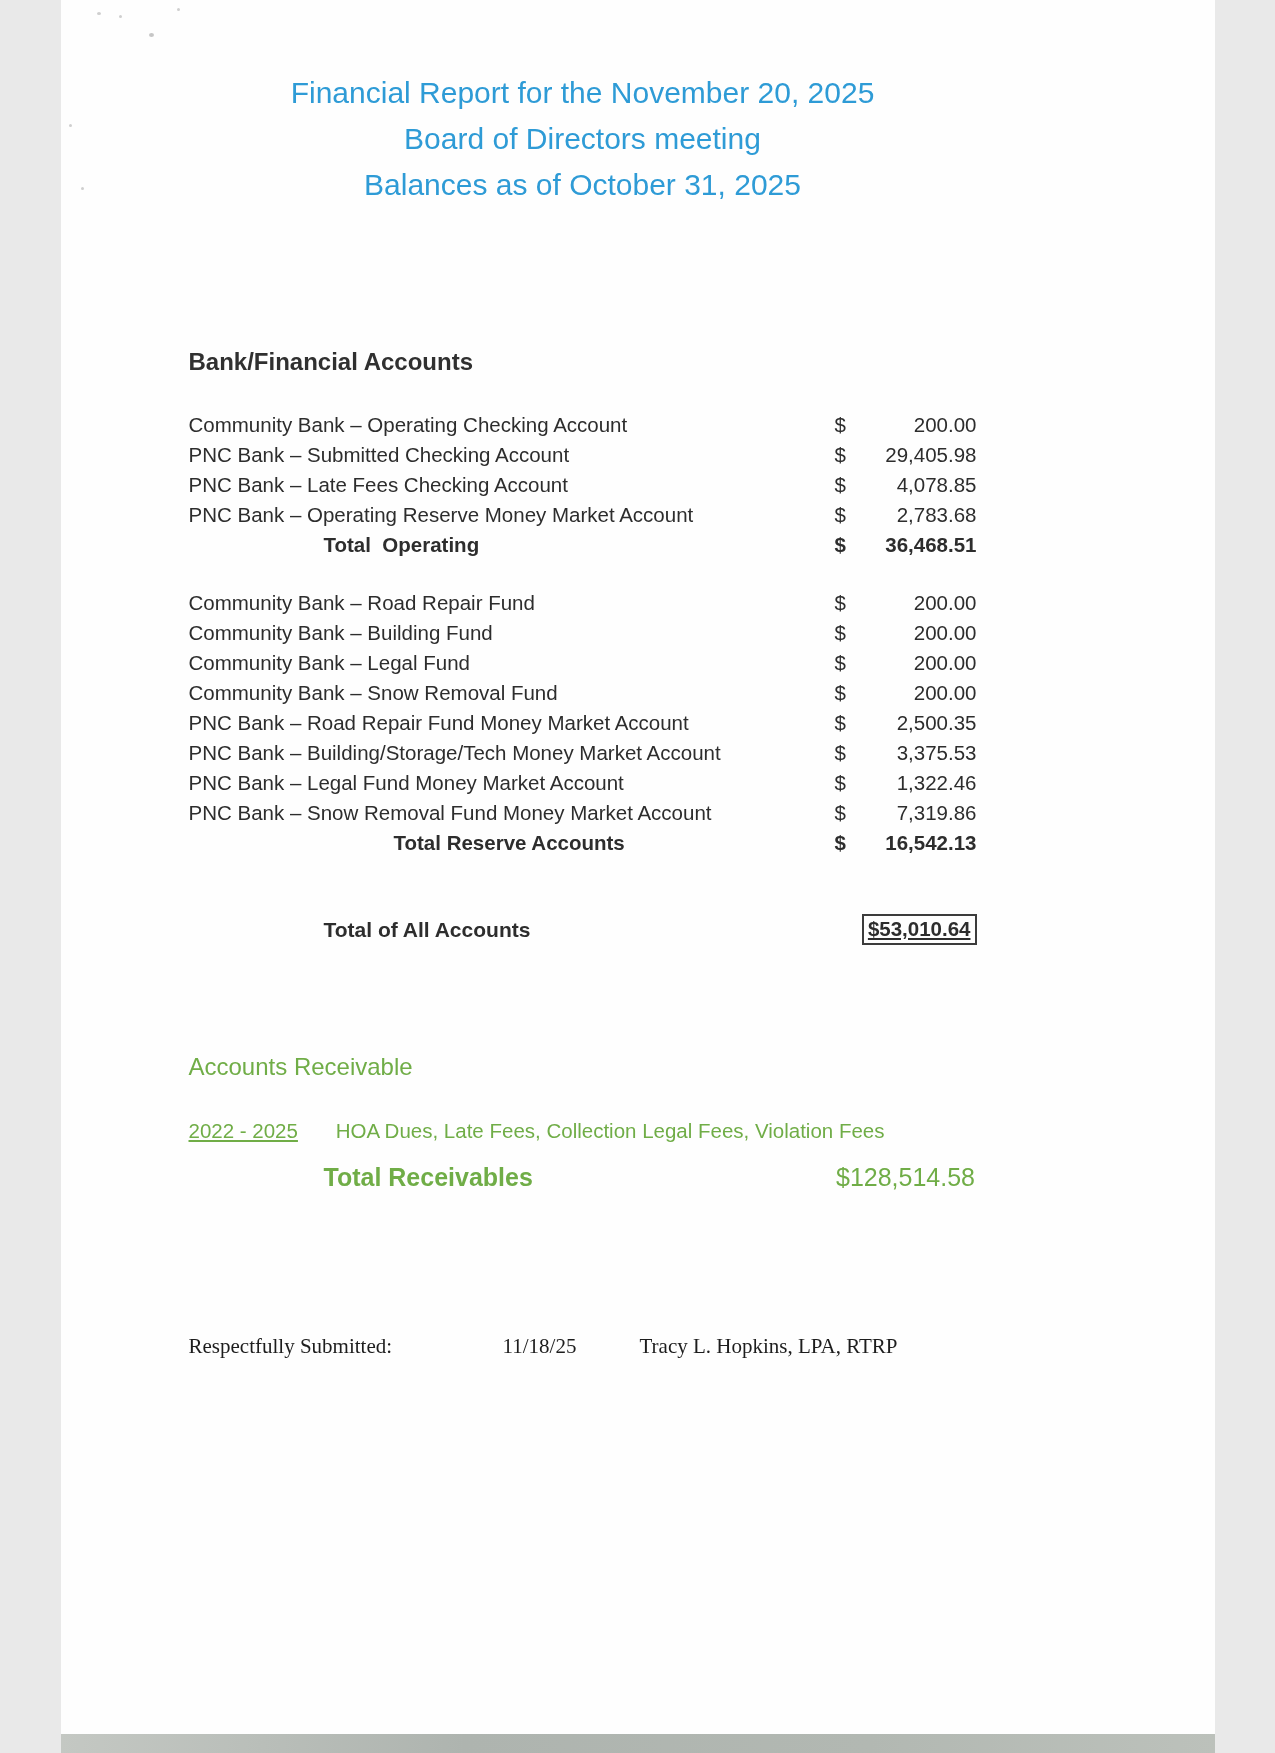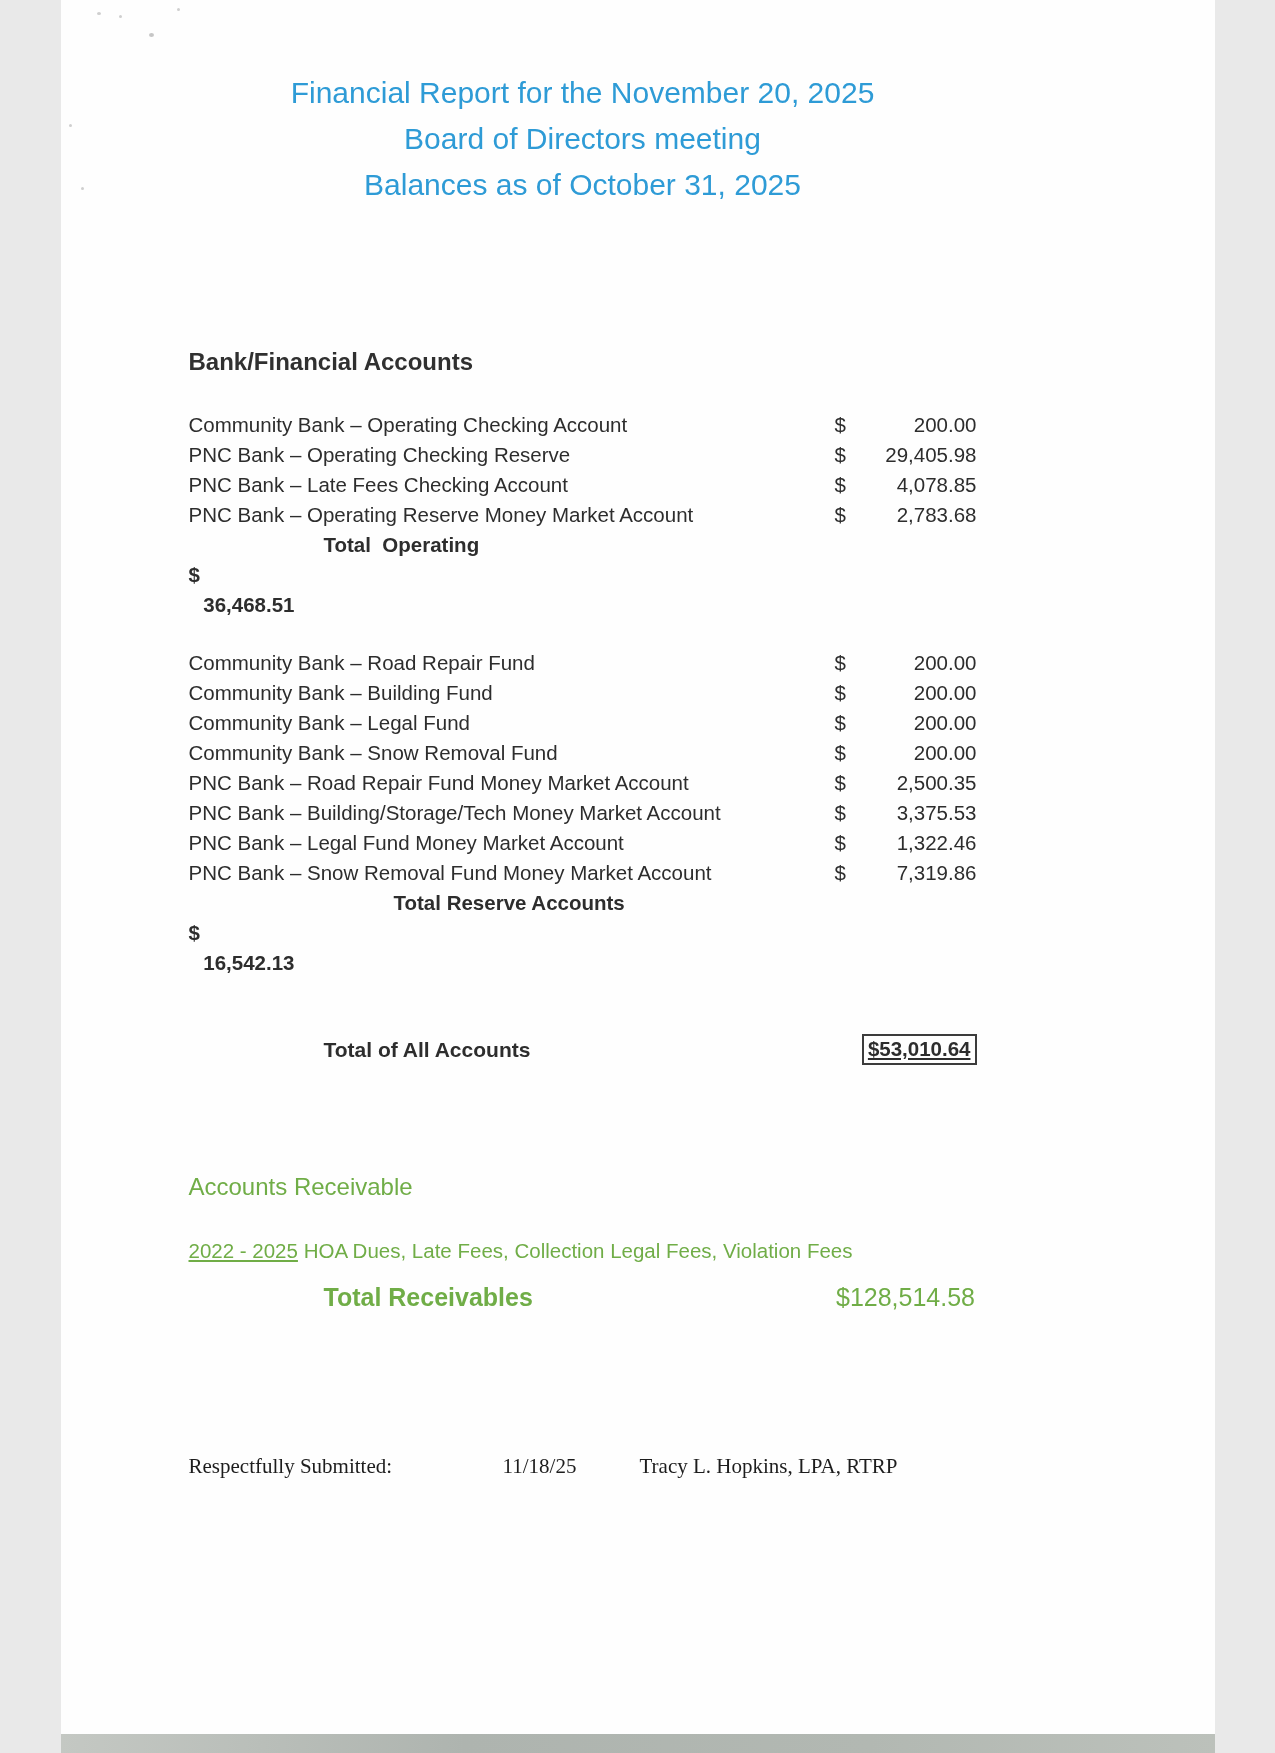--- a/index.html
+++ b/index.html
@@ -29,21 +29,21 @@
     font-size:24px;
     font-weight:700;
     color:#303030;
   }
 
   .acct-table { margin-top:34px; font-size:20.5px; }
   .acct-row { display:flex; line-height:30px; }
   .acct-row .label { flex:1; white-space:pre-wrap; }
   .acct-row .cur { width:36px; }
   .acct-row .amt { width:106px; text-align:right; }
-  .bold { font-weight:700;flex-direction:column; }
+  .bold { font-weight:700; }
   .indent-1 { padding-left:135px; }
   .indent-2 { padding-left:205px; }
   .gap { height:28px; }
 
   .grand-row {
     display:flex; align-items:center;
     margin-top:56px;
     font-size:21px;
   }
   .grand-row .label { flex:1; padding-left:135px; font-weight:700; }
@@ -60,21 +60,21 @@
     font-size:24px;
     color:#70ad47;
     font-weight:400;
   }
   .ar-line {
     margin-top:38px;
     font-size:20.5px;
     color:#70ad47;
   }
   .ar-range { text-decoration:underline; }
-  .ar-rest { white-space:pre-wrap; }
+  .ar-rest { white-space:pre-wrap;margin-left:32px; }
   .ar-total-row {
     display:flex;
     margin-top:20px;
     font-size:25px;
     color:#70ad47;
   }
   .ar-total-row .label { flex:1; padding-left:135px; font-weight:700; }
   .ar-total-row .amt { width:142px; text-align:center; }
 
   .footer {
@@ -122,21 +122,21 @@
 
     <div class="section-heading">Bank/Financial Accounts</div>
 
     <div class="acct-table">
       <div class="acct-row">
         <span class="label">Community Bank – Operating Checking Account</span>
         <span class="cur">$</span>
         <span class="amt">200.00</span>
       </div>
       <div class="acct-row">
-        <span class="label">PNC Bank – Operating Checking Reserve</span>
+        <span class="label">PNC Bank – Submitted Checking Account</span>
         <span class="cur">$</span>
         <span class="amt">29,405.98</span>
       </div>
       <div class="acct-row">
         <span class="label">PNC Bank – Late Fees Checking Account</span>
         <span class="cur">$</span>
         <span class="amt">4,078.85</span>
       </div>
       <div class="acct-row">
         <span class="label">PNC Bank – Operating Reserve Money Market Account</span>

